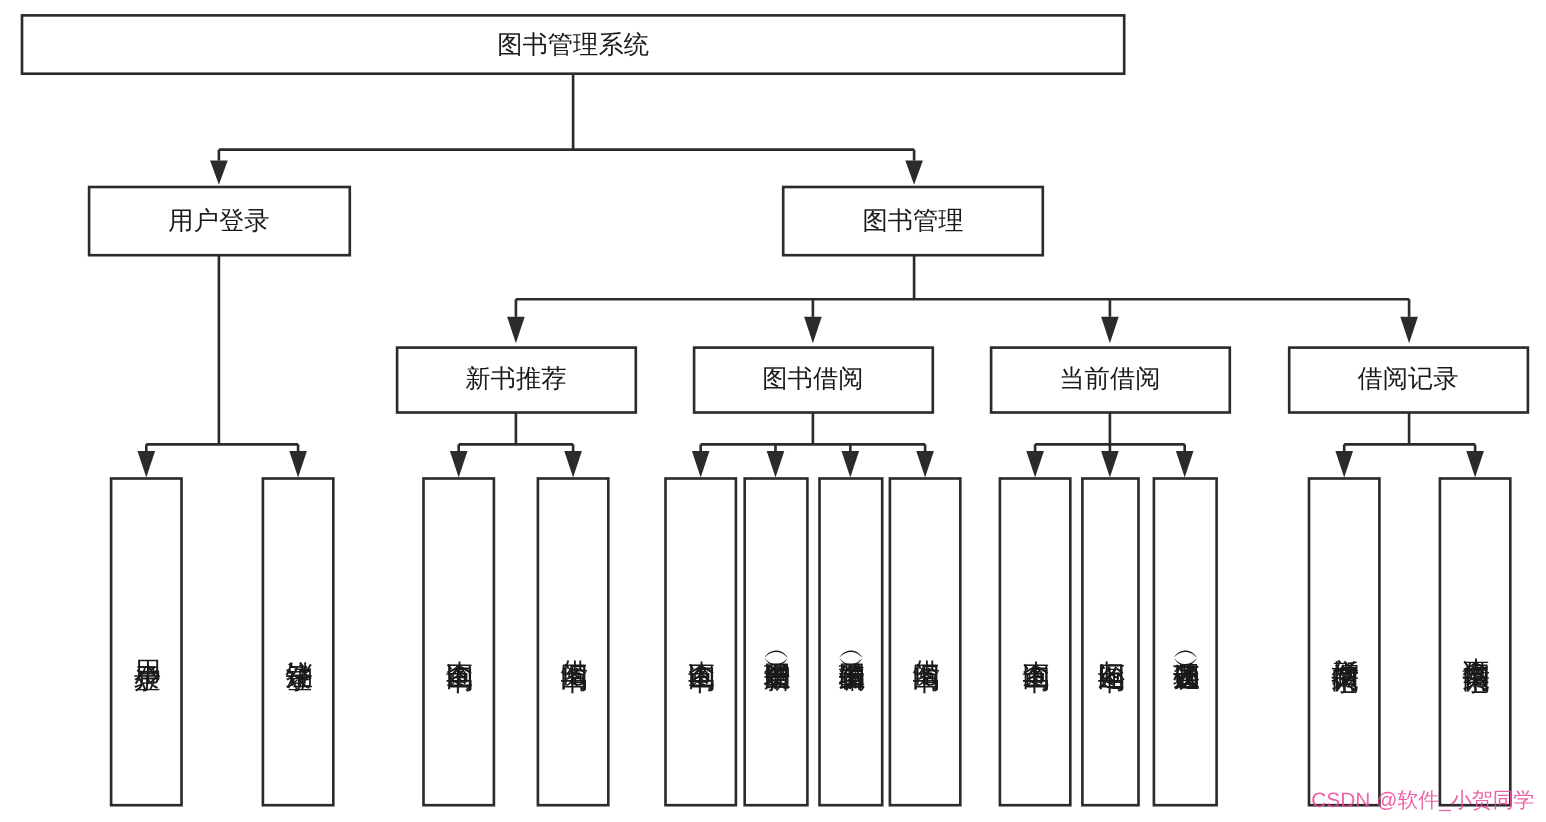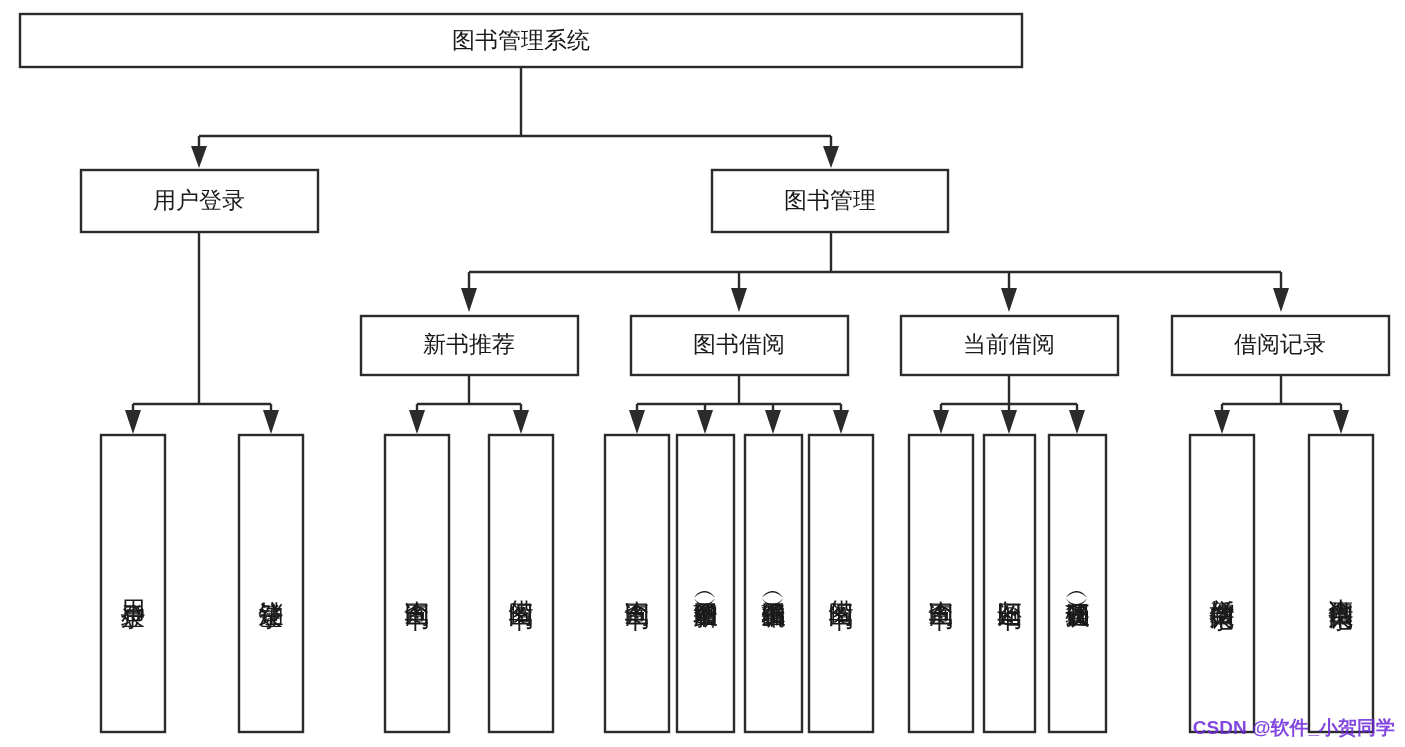--- a/index.html
+++ b/index.html
@@ -61,24 +61,23 @@
     text-align: center;
     white-space: nowrap;
     pointer-events: none;
   }
   .watermark {
     position: absolute;
     right: 10px;
     bottom: 6px;
     font-family: "Liberation Sans", "DejaVu Sans", sans-serif;
     font-size: 19px;
-    color: #6d28d9;
+    color: #ec4899;
     opacity: 0.85;
     white-space: nowrap;
-    font-weight: bold;
   }
 </style>
 </head>
 <body>
 
 <div id="diagram-root">
 
   <svg class="flow" viewBox="0 0 1405 747">
 
     <g>

